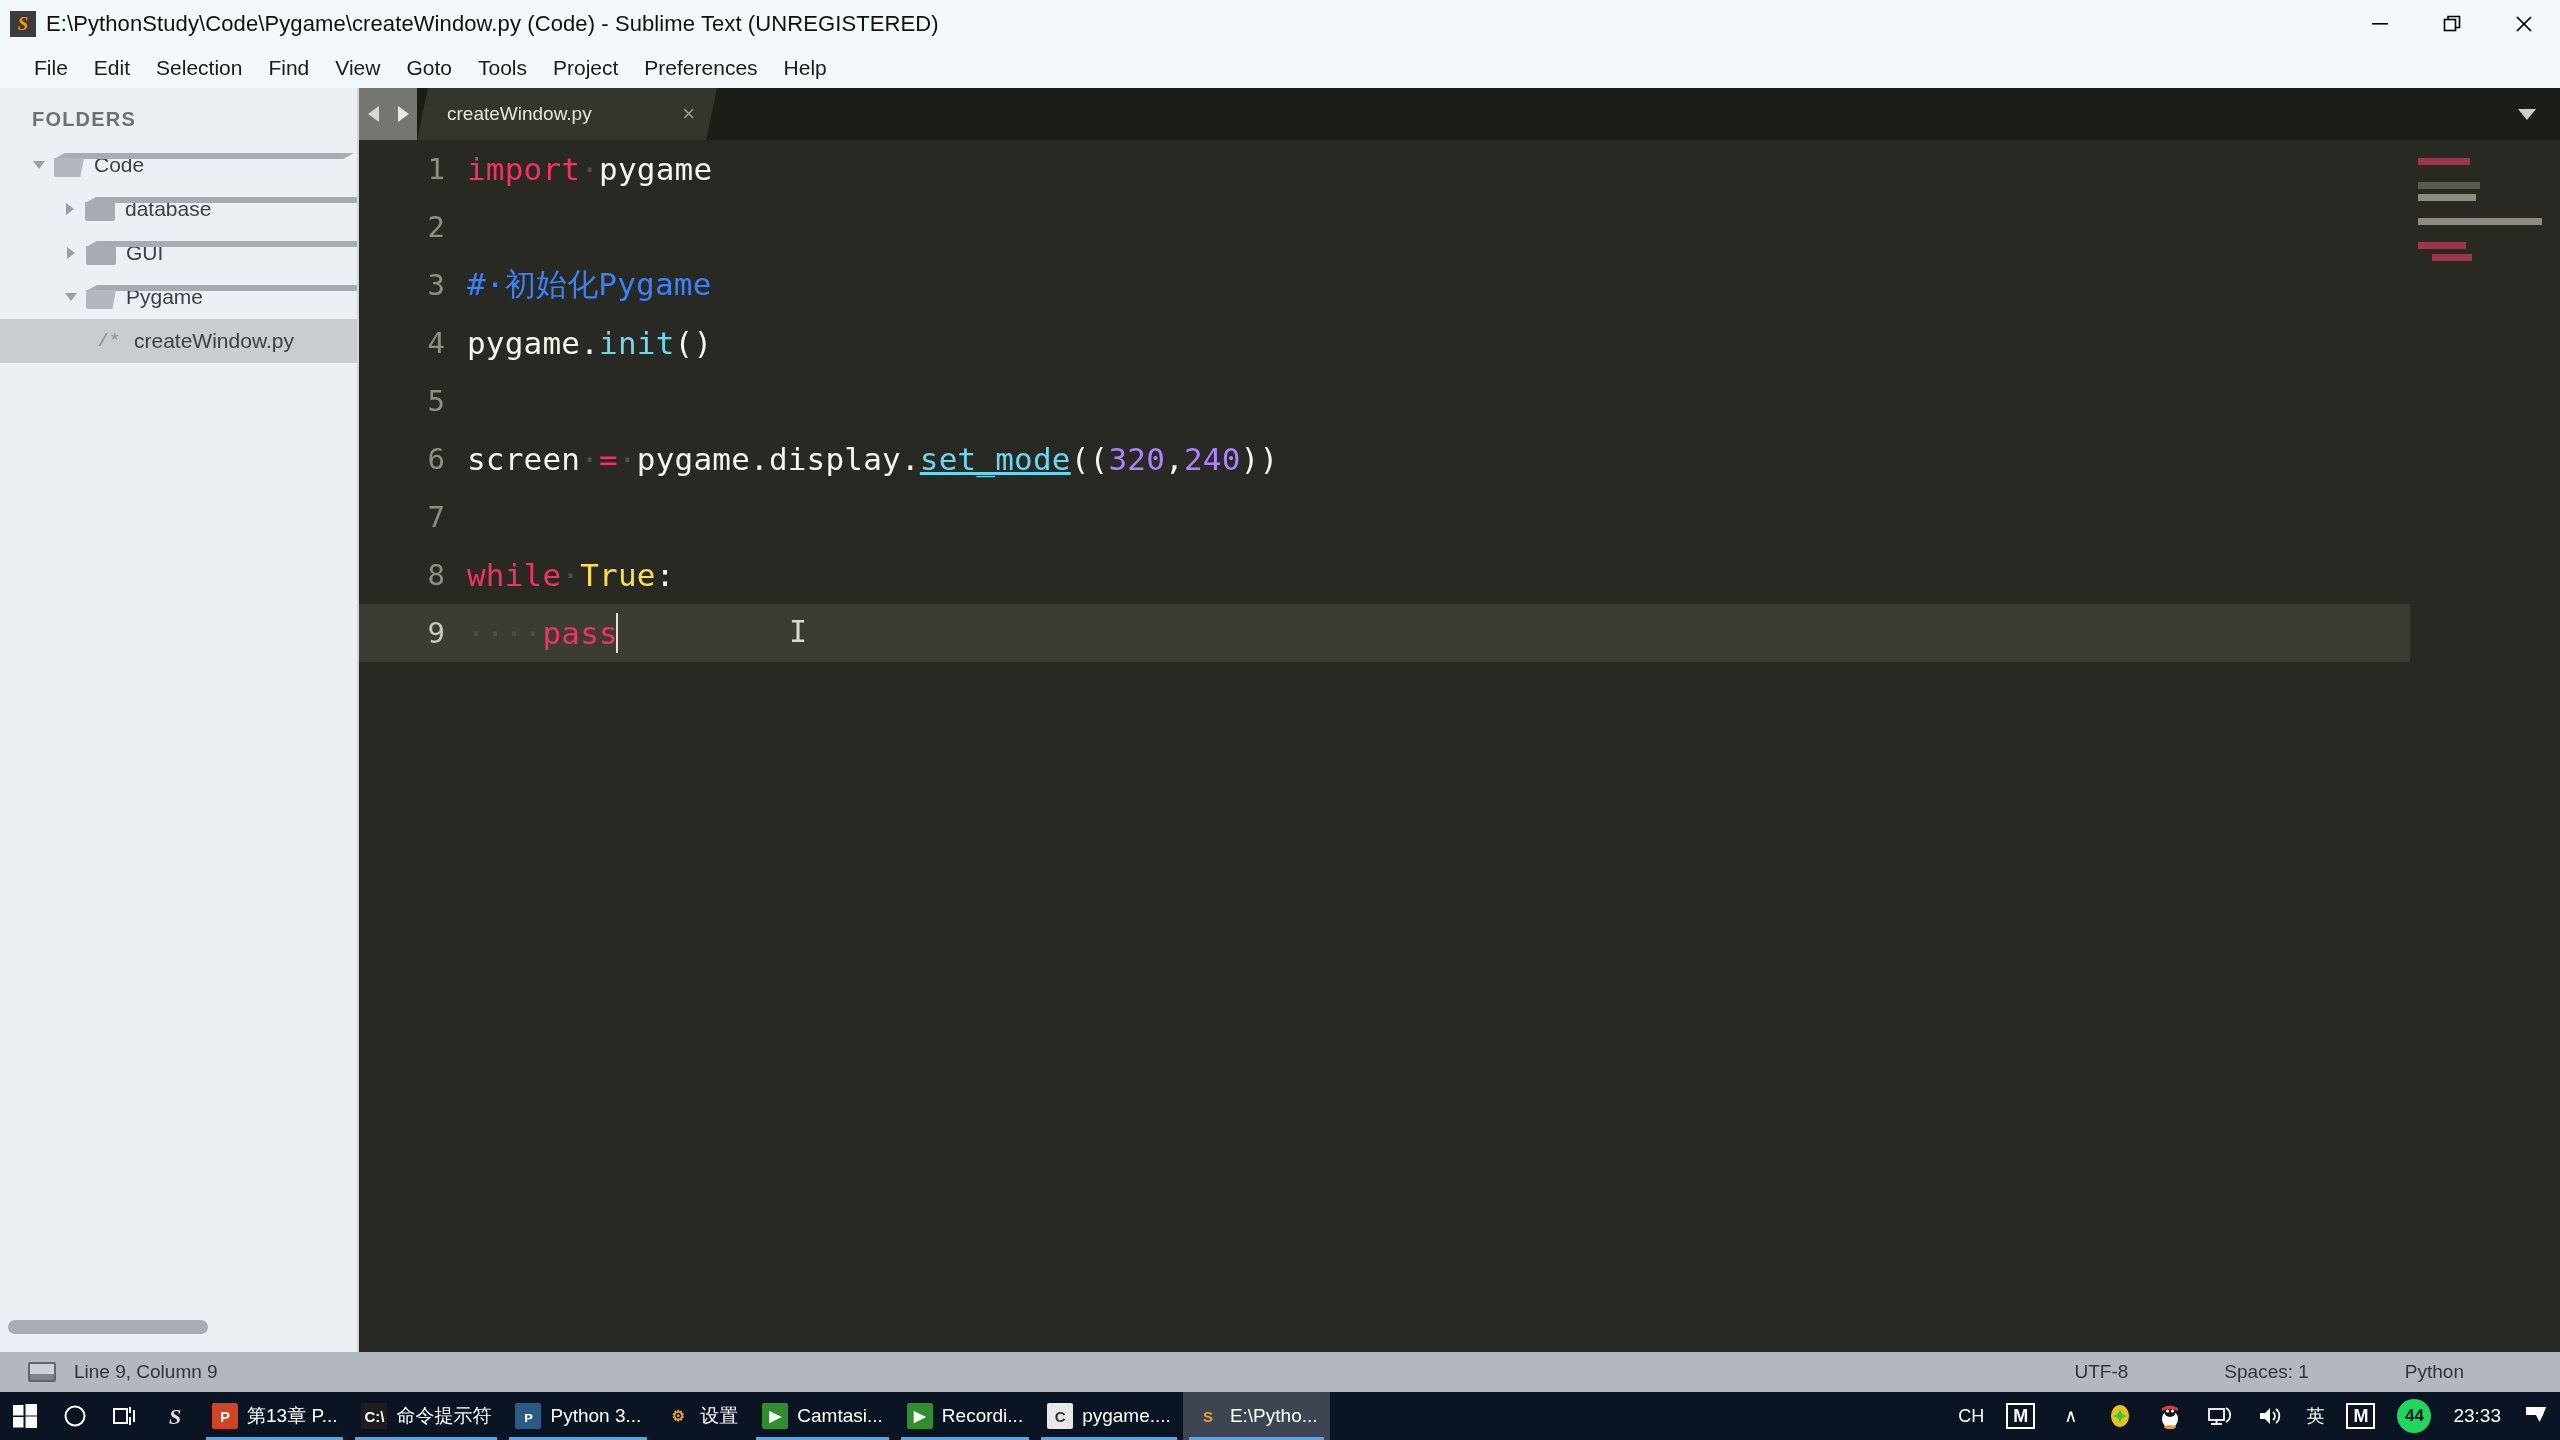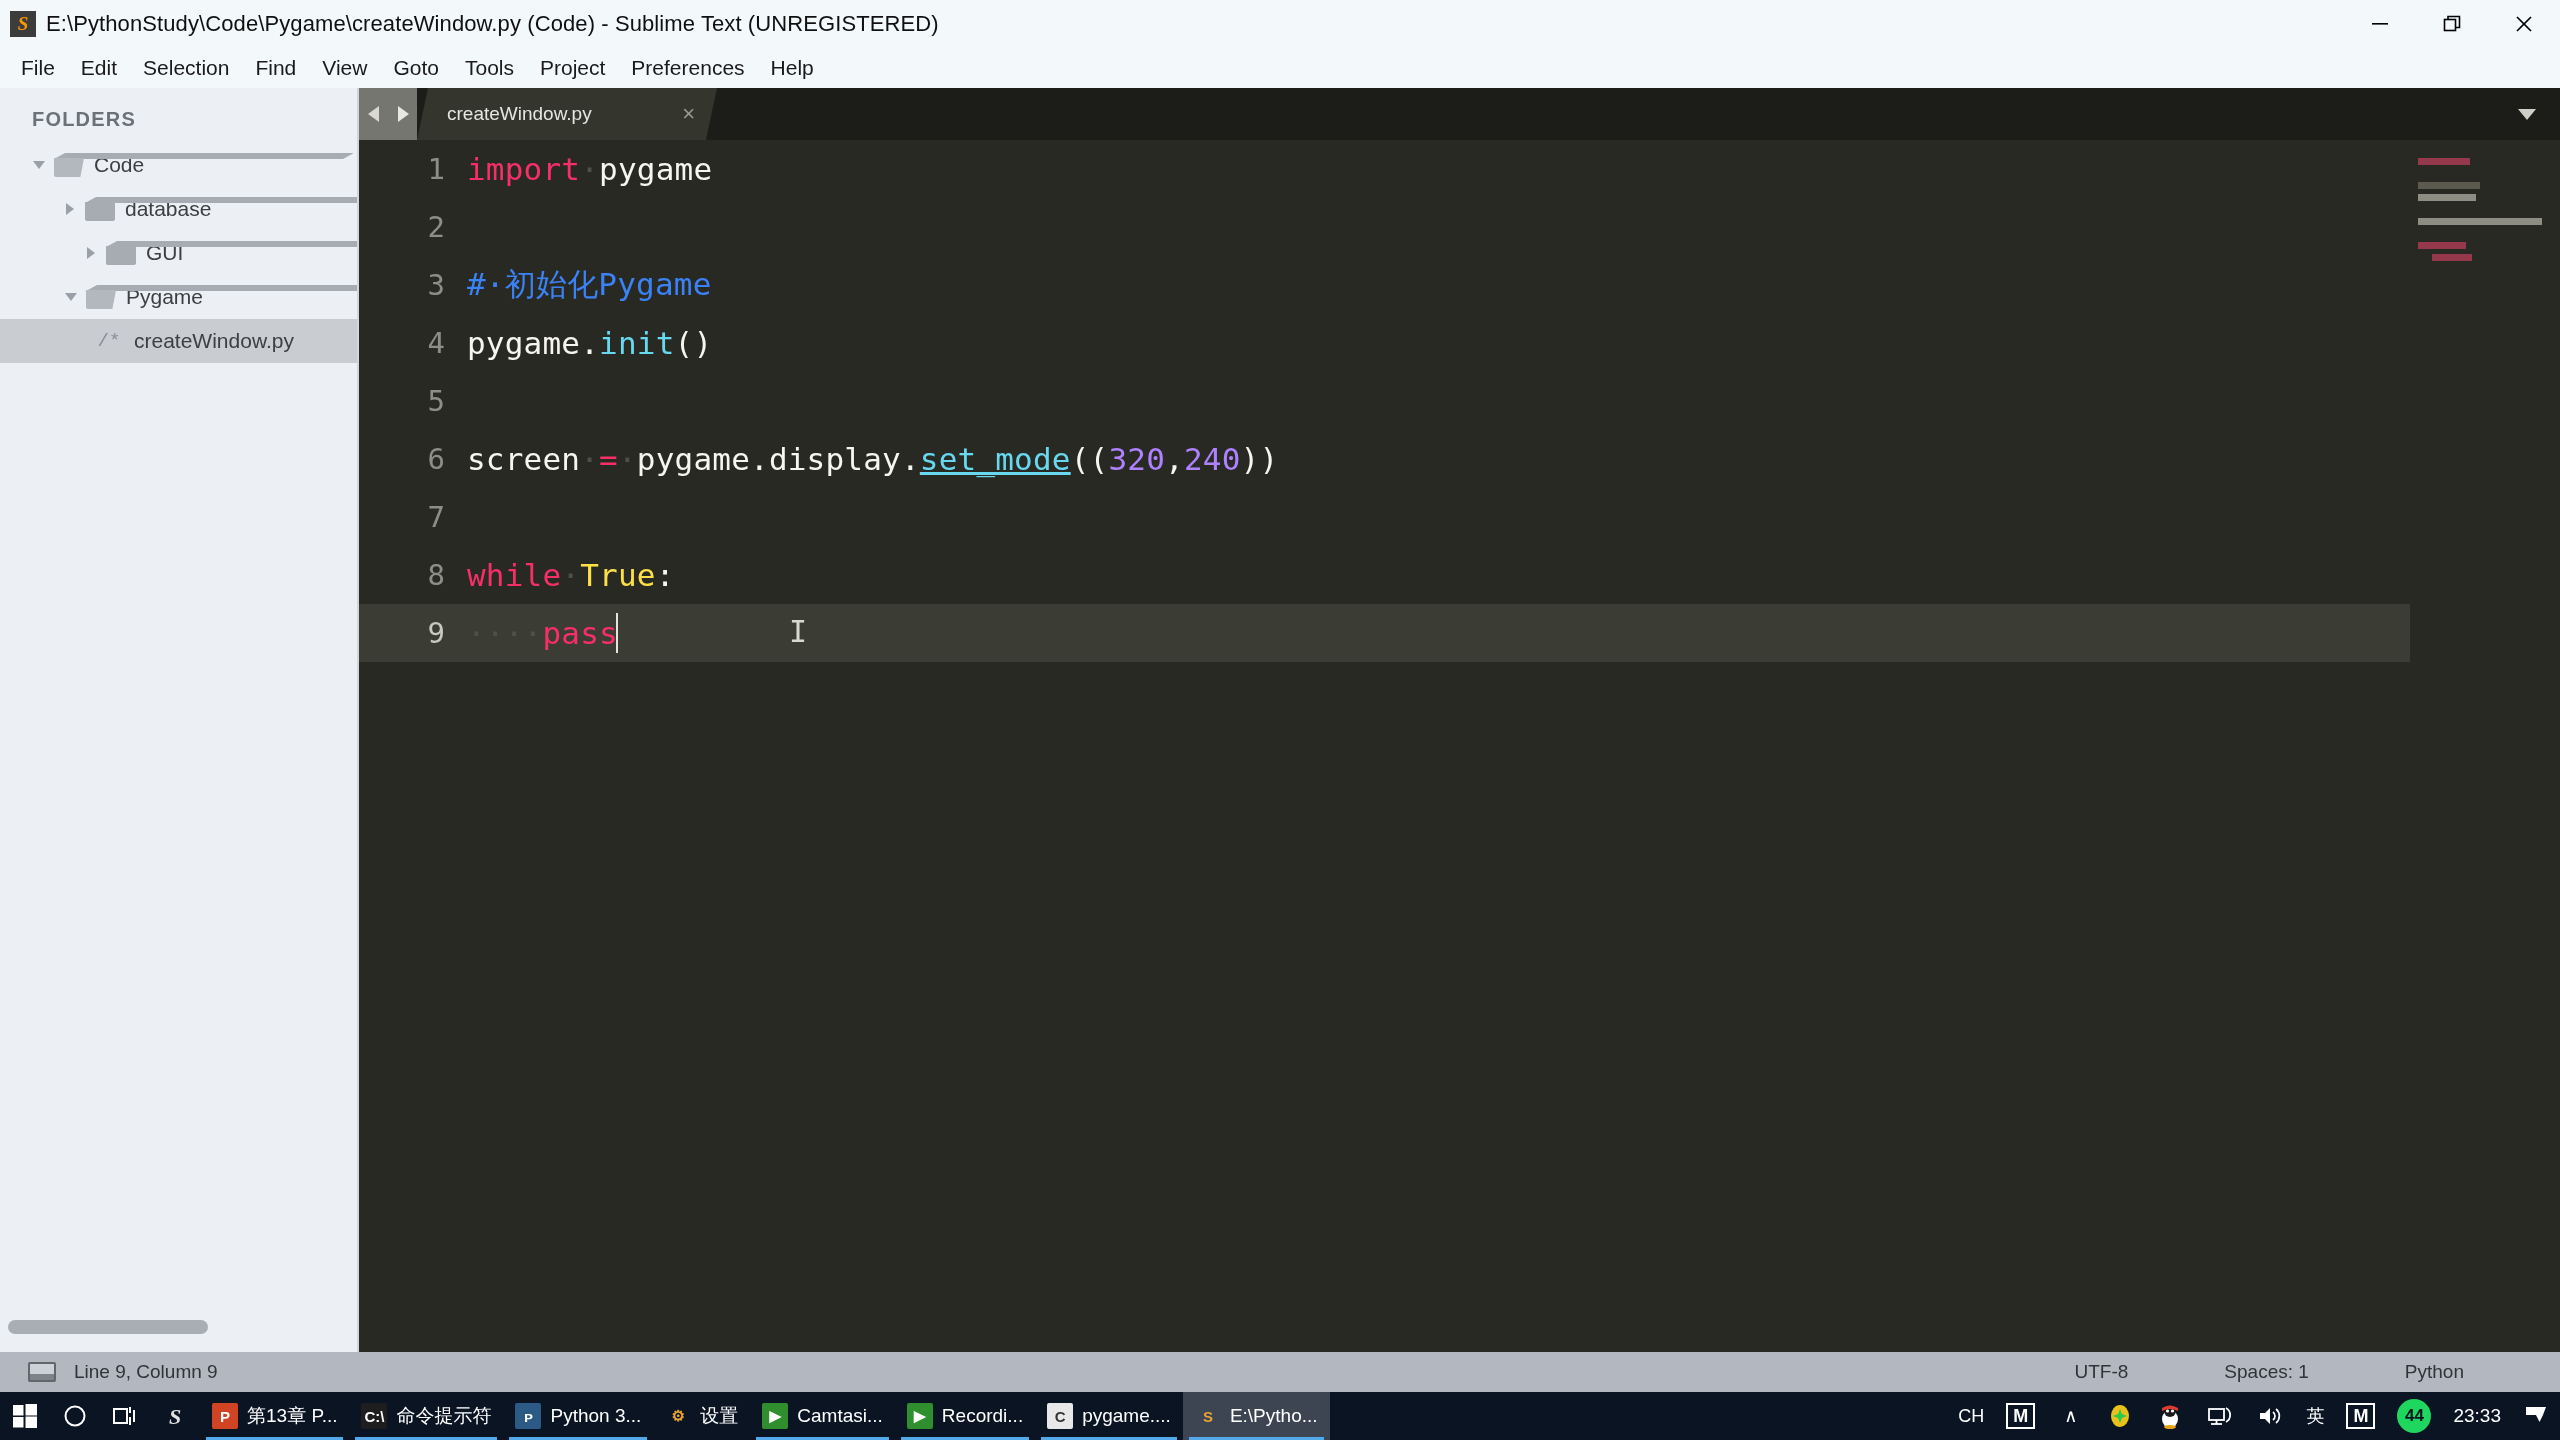--- a/index.html
+++ b/index.html
@@ -37,21 +37,21 @@
     display: flex; align-items: center; justify-content: center;
     color: #000;
   }
 
   
   .menubar {
     position: absolute; top: 48px; left: 0;
     width: 2560px; height: 40px;
     background: #f3f8fb;
     display: flex; align-items: center;
-    padding-left: 8px;
+    padding-left: 21px;
   }
   .menu-item {
     font-size: 21px; color: #1a1a1a;
     padding: 4px 13px;
     cursor: default;
   }
 
   
   .main {
     position: absolute; top: 88px; left: 0;
@@ -344,21 +344,21 @@
             <svg width="18" height="18" viewBox="0 0 18 18">
               <polygon points="5,3 5,15 13,9" fill="#9aa0a7"></polygon>
             </svg>
           </span>
           <span class="folder-ico">
             <span class="tab"></span>
             <span class="body"></span>
           </span>
           <span>database</span>
         </div>
-        <div class="tree-row" style="padding-left: 80px;">
+        <div class="tree-row" style="padding-left: 60px;">
           <span class="arrow">
             <svg width="18" height="18" viewBox="0 0 18 18">
               <polygon points="5,3 5,15 13,9" fill="#9aa0a7"></polygon>
             </svg>
           </span>
           <span class="folder-ico">
             <span class="tab"></span>
             <span class="body"></span>
           </span>
           <span>GUI</span>

